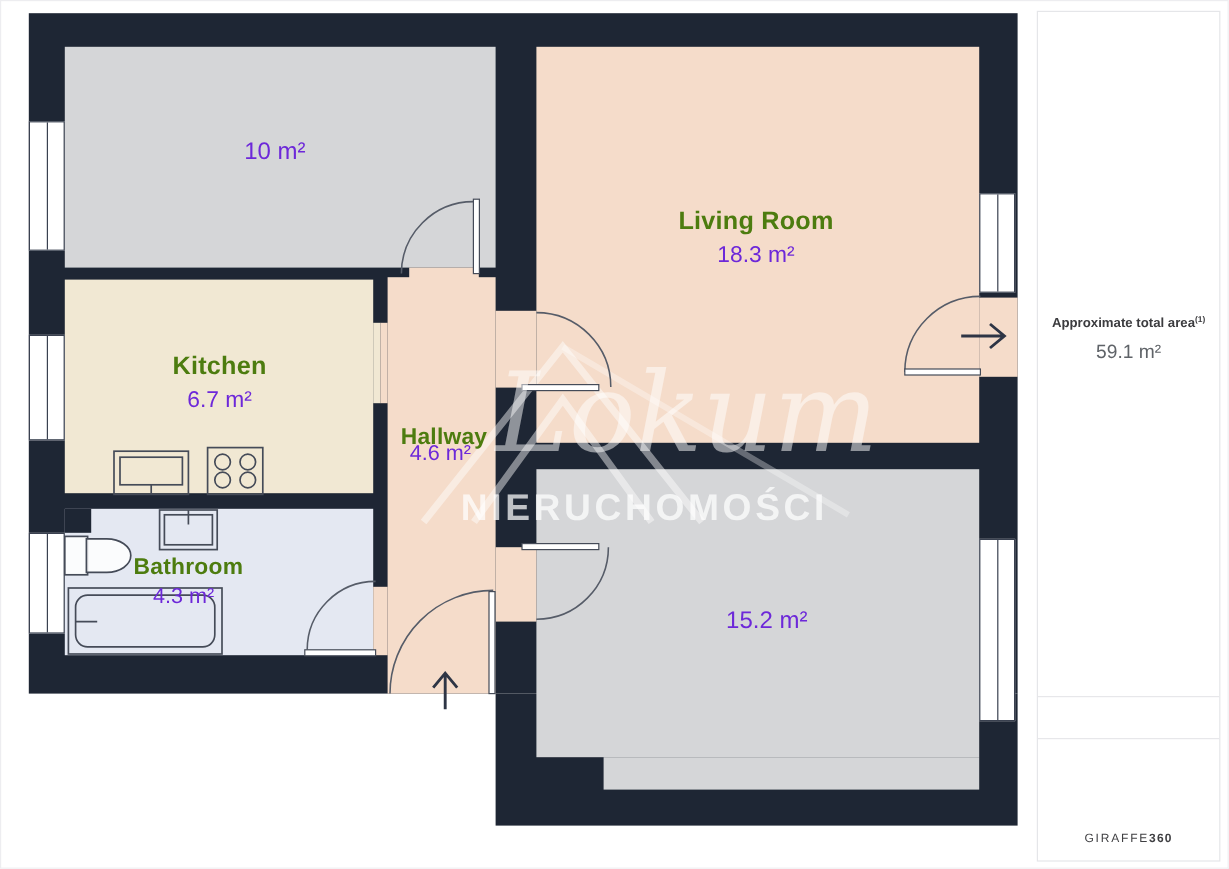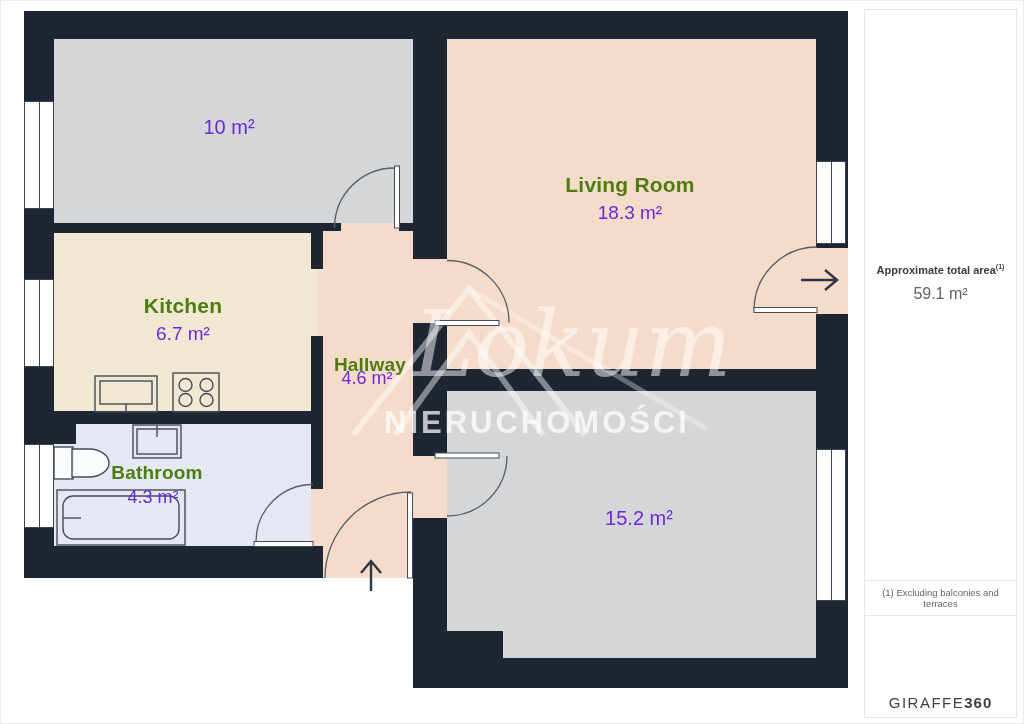--- a/index.html
+++ b/index.html
@@ -27,21 +27,21 @@
   svg.overlay{position:absolute;left:0;top:0;pointer-events:none;}
   
   .sidebar{position:absolute;left:863px;top:8px;width:153px;height:709px;background:#fff;border:1px solid #e5e6e9;box-sizing:border-box;}
   .sb-total{position:absolute;top:253px;left:0;right:0;text-align:center;}
   .sb-total-label{font-size:11px;font-weight:700;color:#3c3c3f;}
   .sb-total-label sup{font-size:7px;}
   .sb-total-value{font-size:16px;color:#5f6368;margin-top:9px;}
   .sb-divider{position:absolute;left:0;right:0;border-top:1px solid #e7e7ea;}
   .sb-footnote{position:absolute;top:570px;height:35px;left:0;right:0;display:flex;align-items:center;justify-content:center;font-size:9.5px;color:#5f6368;padding:0 8px;text-align:center;}
   .sb-disclaimer{position:absolute;top:614px;left:0;right:0;padding:0 13px;font-size:9.5px;line-height:1.4;color:#5f6368;text-align:center;}
-  .sb-brand{position:absolute;top:684px;left:0;right:0;text-align:center;font-size:15px;color:#3f3f42;letter-spacing:1.5px;}
+  .sb-brand{position:absolute;top:684px;left:0;right:0;text-align:center;font-size:10px;color:#3f3f42;letter-spacing:1.5px;}
   .sb-brand b{letter-spacing:1px;}
 </style>
 </head>
 <body>
 
 <div class="canvas">
 
   <div class="abs" style="left:0;top:0;width:860px;height:724px;">
 
     <div class="abs wall" style="left:23px;top:10px;width:824px;height:567px;"></div>
@@ -161,18 +161,17 @@
 
     <div class="lbl room-area" style="left:638px;top:517px;font-size:20px;">15.2 m²</div>
   </div>
 
   <aside class="sidebar">
     <div class="sb-total">
       <div class="sb-total-label"><span>Approximate total area</span><sup>(1)</sup></div>
       <div class="sb-total-value">59.1 m²</div>
     </div>
     <div class="sb-divider" style="top:570px;"></div>
-    <div class="sb-footnote">(1) Excluding balconies and terraces</div>
     <div class="sb-divider" style="top:605px;"></div>
     <div class="sb-brand"><span>GIRAFFE</span><b>360</b></div>
   </aside>
 
 </div>
 
 </body></html>

